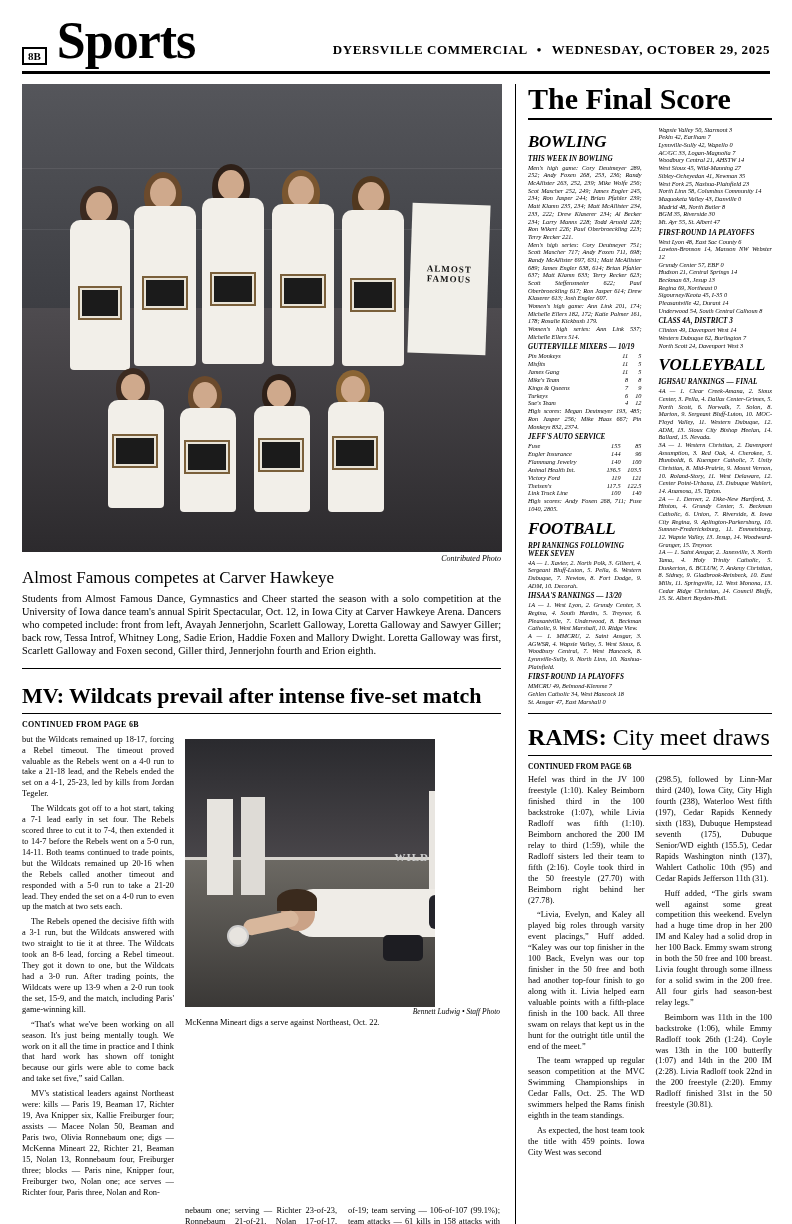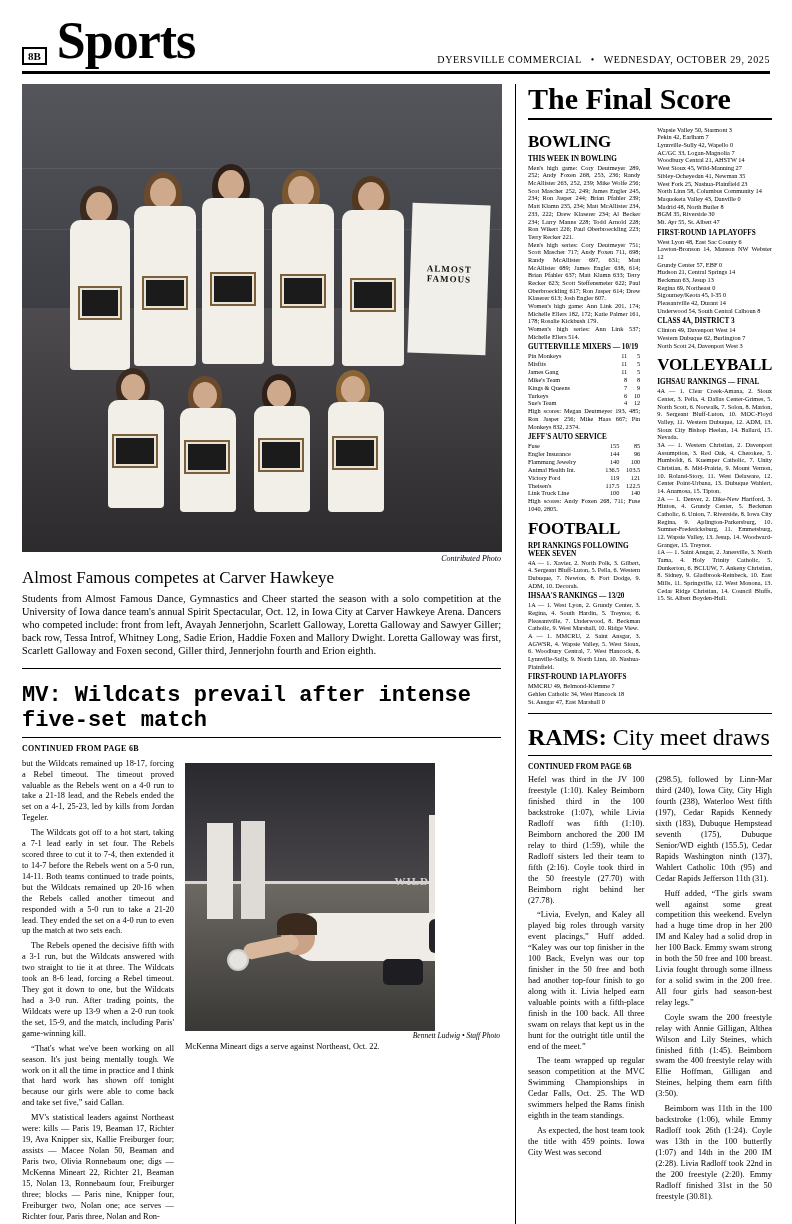--- a/index.html
+++ b/index.html
@@ -16,21 +16,21 @@
 
   
   .masthead { display:flex; align-items:flex-end; border-bottom: 3px solid #000; padding-bottom: 6px; }
   .page-num {
     font-family: "Liberation Serif", serif;
     font-weight: bold; font-size: 11px;
     border: 2px solid #000; padding: 2px 4px 1px 4px; line-height:1;
     margin-right: 10px; margin-bottom: 0;
   }
   .sports-title { font-family: "Liberation Serif", serif; font-weight: bold; font-size: 52px; line-height: 0.9; letter-spacing: -1px; }
-  .mast-right { margin-left:auto; font-family:"Liberation Serif", serif; font-size: 10px; letter-spacing: 0.6px; font-weight:normal; }
+  .mast-right { margin-left:auto; font-family:"Liberation Serif", serif; font-size: 13px; letter-spacing: 0.6px; font-weight:bold; margin-bottom: 7px; }
   .mast-dot { padding: 0 6px; }
 
   
   .body-grid { display:flex; margin-top: 10px; }
   .left-col { width: 494px; padding-right: 14px; border-right: 1px solid #000; }
   .right-col { width: 256px; padding-left: 12px; }
 
   
   .photo-wrap { position: relative; }
   .photo {
@@ -48,39 +48,39 @@
   .wallline { position:absolute; left:0; right:0; height:1px; background: rgba(255,255,255,.08); }
   .person { position:absolute; }
   .head { border-radius:50%; background:#cfa98c; }
   .hair { position:absolute; border-radius:50% 50% 45% 45%; }
   .body-w { background:#f2efe9; border-radius:10px 10px 4px 4px; }
   .plaque { background:#e9e4d8; border:2px solid #7a5f3a; }
   .plaque-in { background:#1b1b1b; margin:2px; height:calc(100% - 4px); }
   .banner { position:absolute; background:rgba(255,255,255,0.92); color:#222; font-size:6px; text-align:center; }
 
   
-  .mv-head { font-family:Liberation Mono, monospace; font-size: 22px; font-weight:bold; margin: 14px 0 2px 0; }
+  .mv-head { font-family:Liberation Serif, serif; font-size: 22px; font-weight:bold; margin: 14px 0 2px 0; }
   .mv-head .lead { font-weight:bold; }
   .mv-sub { font-size: 8px; font-weight:bold; letter-spacing:.3px; margin-bottom: 6px; }
   .rule { border-top: 1px solid #000; margin: 4px 0 6px 0; }
   .three { display:flex; gap: 11px; }
   .col3 { width: 152px; font-size: 8.4px; line-height: 1.3; text-align: justify; hyphens:auto; }
   .col3 p { margin: 0 0 4px 0; text-indent: 9px; }
   .col3 p.first { text-indent: 0; }
   .inphoto { width: 250px; height: 268px; background: linear-gradient(150deg,#1c1c20,#3e3a3c 55%,#17171a); position:relative; overflow:hidden; margin-top:4px;}
   .inphoto-credit { font-size: 7.5px; font-style:italic; text-align:right; padding-top:0; }
   .inphoto-cap { font-size: 8.4px; padding-top: 2px; }
 
   
   .fs-title { font-family:"Liberation Serif", serif; font-weight:bold; font-size: 30px; line-height:1; }
   .fs-rule { border-bottom: 2px solid #000; margin: 4px 0 6px 0; }
   .sect-head { font-family:"Liberation Serif", serif; font-weight:bold; font-size: 17px; margin: 6px 0 2px 0; letter-spacing:-0.3px; }
   .subhead { font-size: 7.2px; font-weight:bold; margin: 3px 0 1px 0; }
   .agate { font-size: 6.3px; line-height: 1.22; text-align: justify; }
-  .scorecols { display:flex; gap: 17px; }
+  .scorecols { display:flex; gap: 17px; font-style: italic; }
   .sc { width: 118px; }
   .tbl { width:100%; font-size: 6.3px; line-height: 1.25; border-collapse: collapse; }
   .tbl td { padding: 0; }
   .tbl td.r { text-align: right; }
 
   
   .rams-head { font-family:"Liberation Serif", serif; font-size: 24px; font-weight: bold; margin: 10px 0 2px 0; }
   .rams-head span.rest { font-weight: normal; }
   .rams-sub { font-size: 7.5px; font-weight:bold; margin-bottom: 4px; }
   .rams-cols { display:flex; gap: 11px; }
@@ -420,20 +420,19 @@
       <div class="rams-cols">
         <div class="rcol">
           <p class="first">Hefel was third in the JV 100 freestyle (1:10). Kaley Beimborn finished third in the 100 backstroke (1:07), while Livia Radloff was fifth (1:10). Beimborn anchored the 200 IM relay to third (1:59), while the Radloff sisters led their team to fifth (2:16). Coyle took third in the 50 freestyle (27.70) with Beimborn right behind her (27.78).</p>
           <p>“Livia, Evelyn, and Kaley all played big roles through varsity event placings,” Huff added. “Kaley was our top finisher in the 100 Back, Evelyn was our top finisher in the 50 free and both had another top-four finish to go along with it. Livia helped earn valuable points with a fifth-place finish in the 100 back. All three swam on relays that kept us in the hunt for the outright title until the end of the meet.”</p>
           <p>The team wrapped up regular season competition at the MVC Swimming Championships in Cedar Falls, Oct. 25. The WD swimmers helped the Rams finish eighth in the team standings.</p>
           <p>As expected, the host team took the title with 459 points. Iowa City West was second</p>
         </div>
         <div class="rcol">
           <p class="first">(298.5), followed by Linn-Mar third (240), Iowa City, City High fourth (238), Waterloo West fifth (197), Cedar Rapids Kennedy sixth (183), Dubuque Hempstead seventh (175), Dubuque Senior/WD eighth (155.5), Cedar Rapids Washington ninth (137), Wahlert Catholic 10th (95) and Cedar Rapids Jefferson 11th (31).</p>
           <p>Huff added, “The girls swam well against some great competition this weekend. Evelyn had a huge time drop in her 200 IM and Kaley had a solid drop in her 100 Back. Emmy swam strong in both the 50 free and 100 breast. Livia fought through some illness for a solid swim in the 200 free. All four girls had season-best relay legs.”</p>
-          <p>Coyle swam the 200 freestyle relay with Annie Gilligan, Althea Wilson and Lily Steines, which finished fifth (1:45). Beimborn swam the 400 freestyle relay with Ellie Hoffman, Gilligan and Steines, helping them earn fifth (3:50).</p>
           <p>Beimborn was 11th in the 100 backstroke (1:06), while Emmy Radloff took 26th (1:24). Coyle was 13th in the 100 butterfly (1:07) and 14th in the 200 IM (2:28). Livia Radloff took 22nd in the 200 freestyle (2:20). Emmy Radloff finished 31st in the 50 freestyle (30.81).</p>
         </div>
       </div>
 
     </div>
   </div>
 </div>
 
 </body></html>

